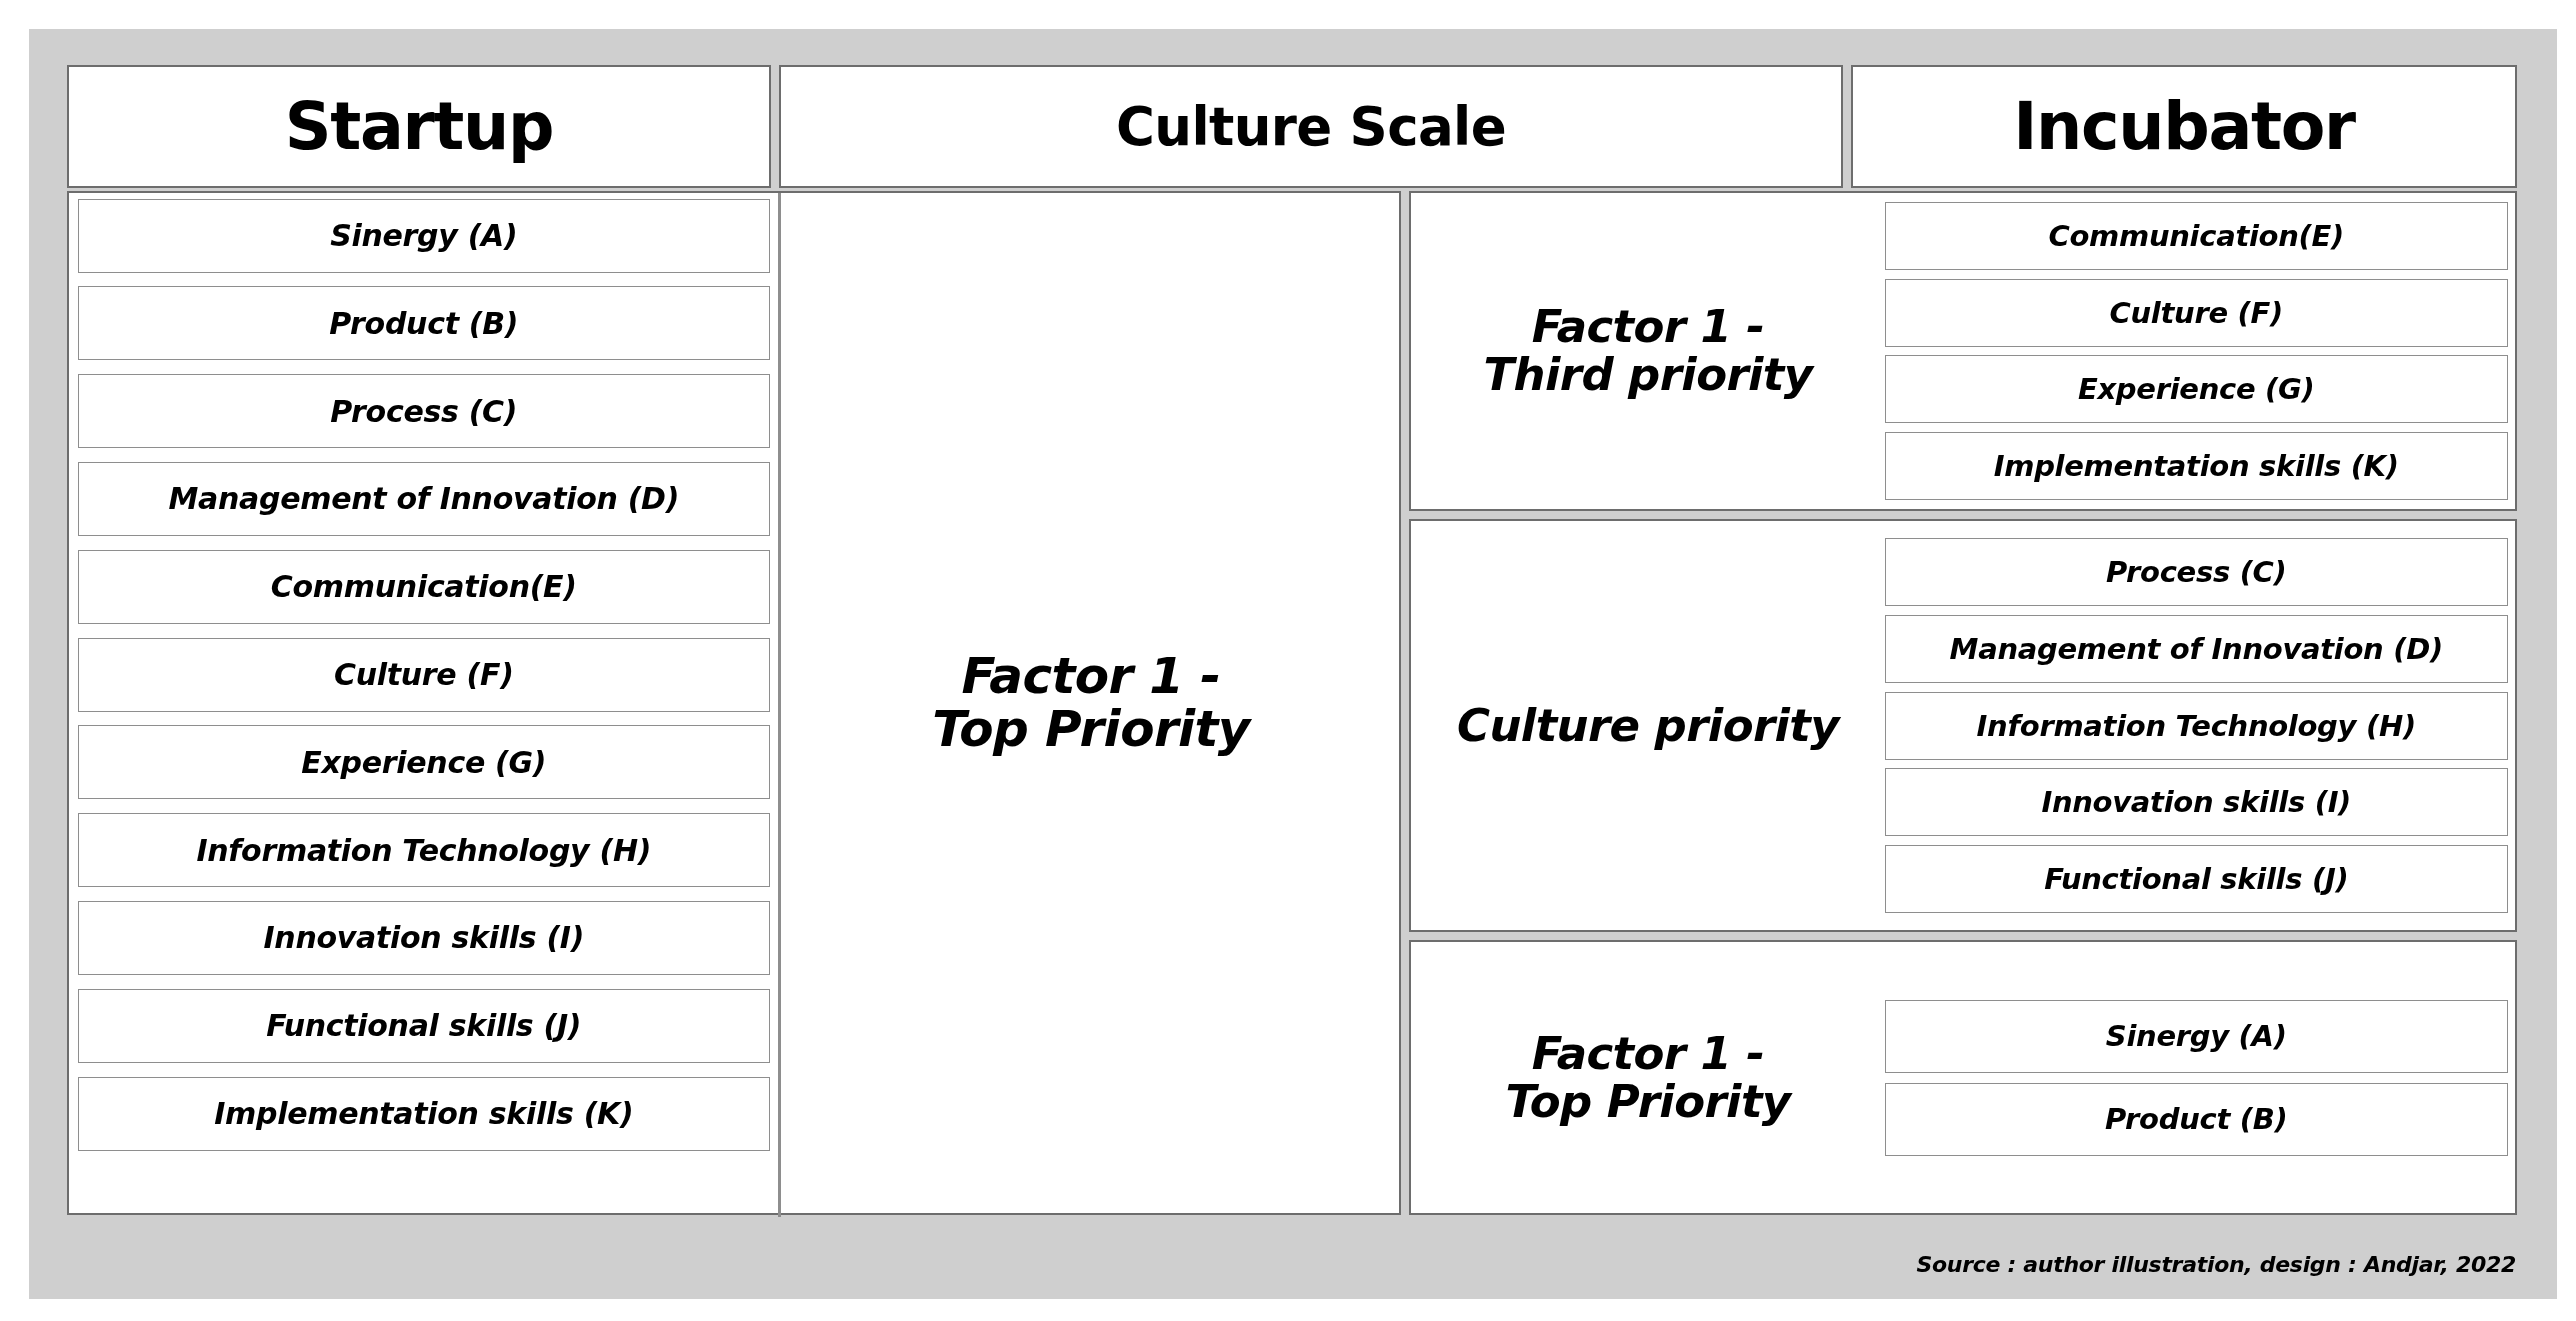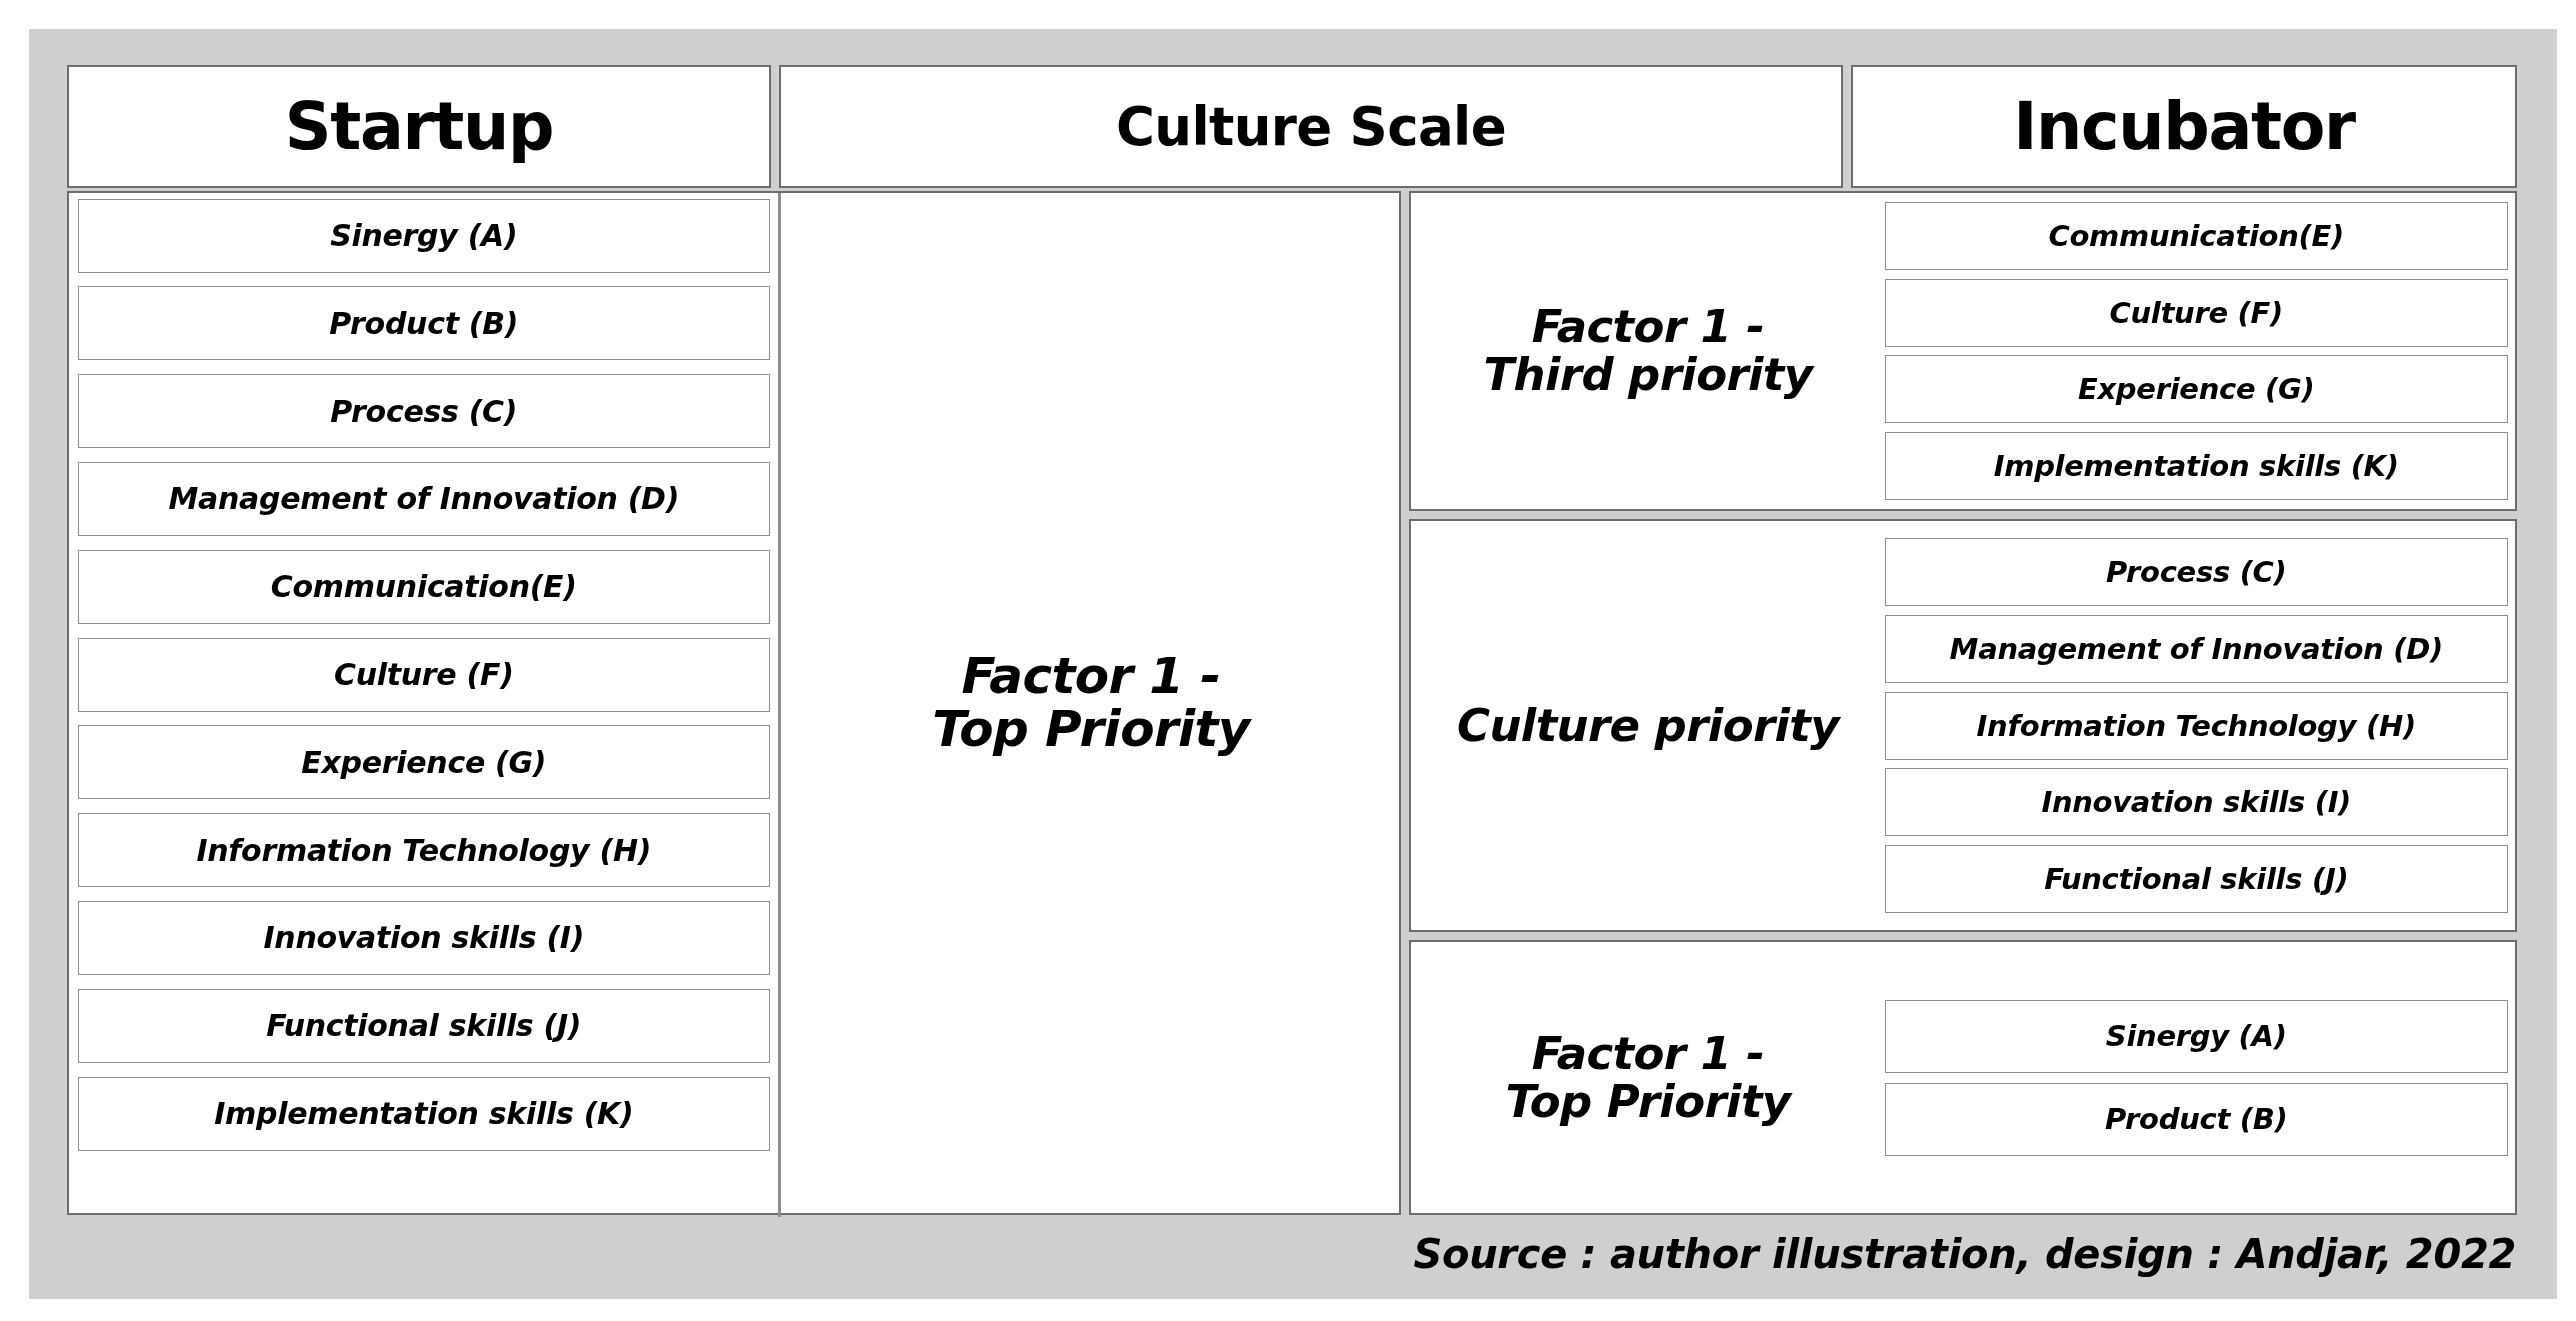--- a/index.html
+++ b/index.html
@@ -210,21 +210,21 @@
   }
   .factor-items .item:last-child { margin-bottom: 0; }
   .fb3 .factor-items .item { height: 73px; margin-bottom: 10px; }
   .fb3 .factor-items .item:last-child { margin-bottom: 0; }
 
   
   #source {
     position: absolute;
     right: 41px;
     bottom: 22.5px;
-    font-size: 40px;
+    font-size: 22px;
     font-weight: 800;
     font-style: italic;
     color: #000;
     white-space: nowrap;
     letter-spacing: -0.3px;
   }
 </style>
 </head>
 <body>
 

